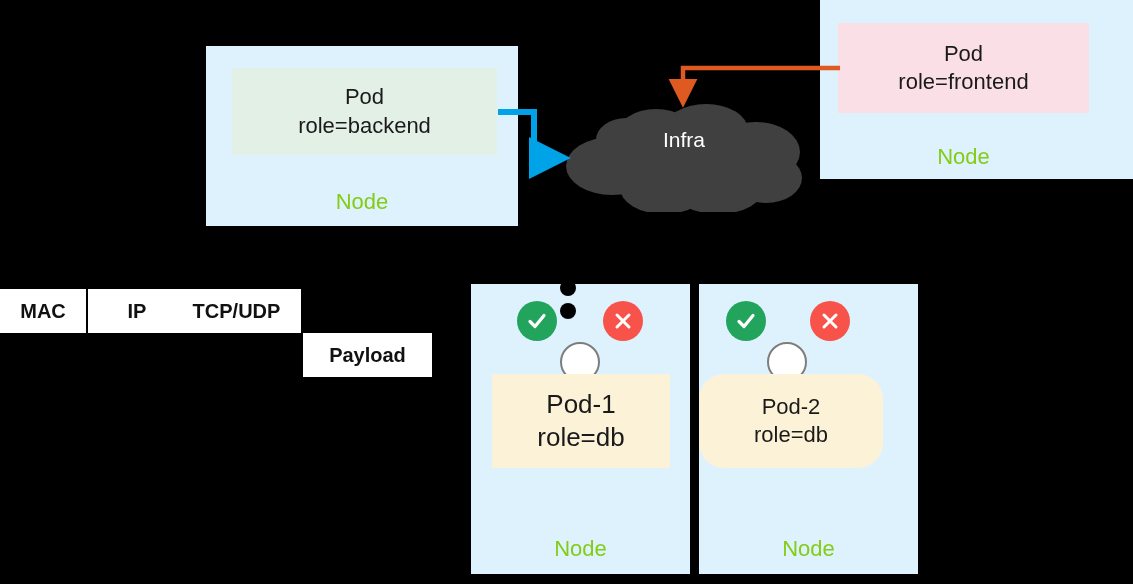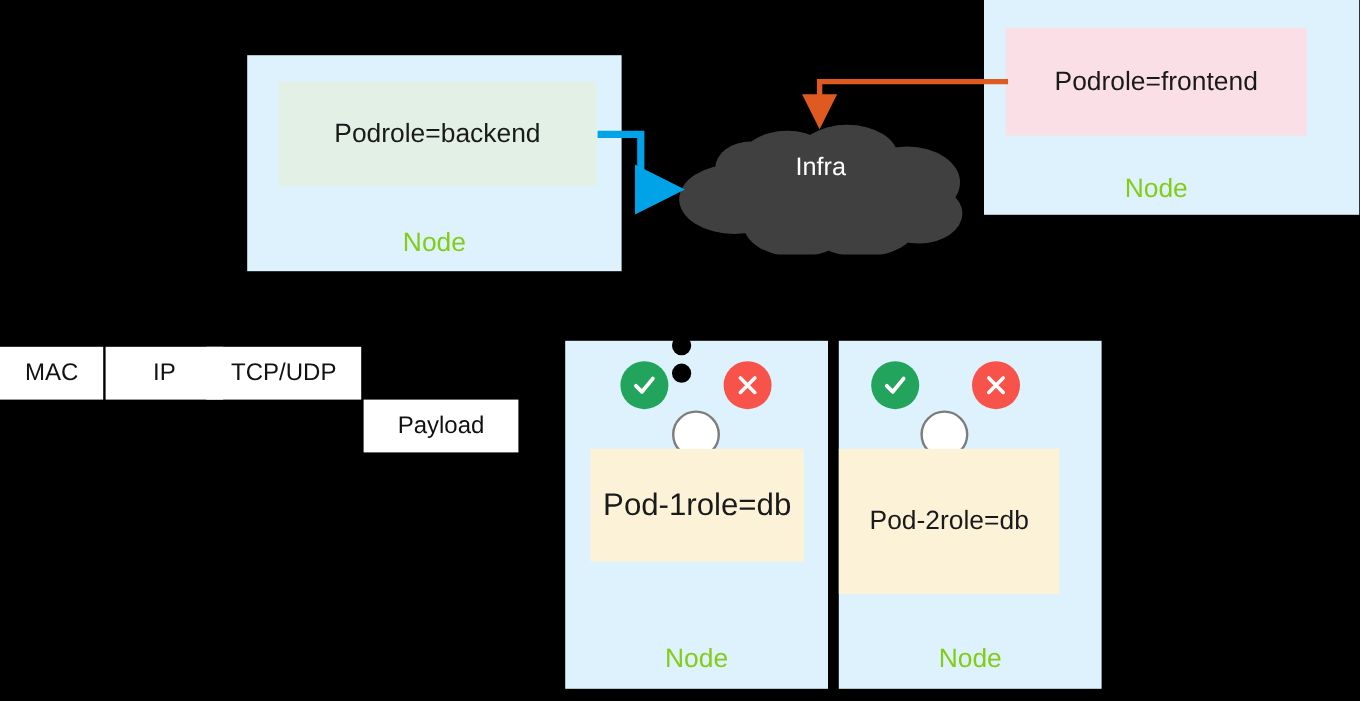--- a/index.html
+++ b/index.html
@@ -17,21 +17,21 @@
   }
   .node-box {
     position: absolute;
     background: #ddf2fd;
     box-sizing: border-box;
   }
   .pod-box {
     position: absolute;
     box-sizing: border-box;
     display: flex;
-    flex-direction: row;
+    flex-direction: column;
     align-items: center;
     justify-content: center;
     line-height: 1.28;
     color: #1a1a1a;
   }
   .pod-green { background: #e3f0e6; }
   .pod-pink  { background: #fbdfe7; }
   .pod-yellow{ background: #fcf2d8; }
   .node-label {
     position: absolute;
@@ -53,20 +53,21 @@
   }
   .pkt-cell {
     position: absolute;
     background: #ffffff;
     color: #111111;
     display: flex;
     align-items: center;
     justify-content: center;
     box-sizing: border-box;
     white-space: nowrap;
+    font-weight: bold;
   }
   .svg-layer {
     position: absolute;
     left: 0;
     top: 0;
     width: 1133px;
     height: 584px;
     overflow: visible;
   }
   .badge {
@@ -194,19 +195,19 @@
       <path d="M4,11.5 L9,16.5 L18,5.5" fill="none" stroke="#ffffff" stroke-width="3.2" stroke-linecap="round" stroke-linejoin="round"></path>
     </svg>
   </div>
   <div class="badge badge-no" style="left:810px; top:301px; width:40px; height:40px;">
     <svg width="20" height="20" viewBox="0 0 20 20">
       <path d="M4,4 L16,16 M16,4 L4,16" fill="none" stroke="#ffffff" stroke-width="3" stroke-linecap="round"></path>
     </svg>
   </div>
   <div class="ring" style="left:767px; top:342px; width:40px; height:40px;"></div>
 
-  <div class="pod-box pod-yellow" style="left:699px; top:374px; width:184px; height:121px; font-size:22px;">
+  <div class="pod-box pod-yellow" style="left:699px; top:374px; width:184px; height:94px; font-size:22px;border-radius:25px;">
     <span>Pod-2</span>
     <span>role=db</span>
   </div>
   <div class="node-label" style="left:699px; top:536px; width:219px; font-size:22px;">Node</div>
 
 </div>
 
 </body></html>

